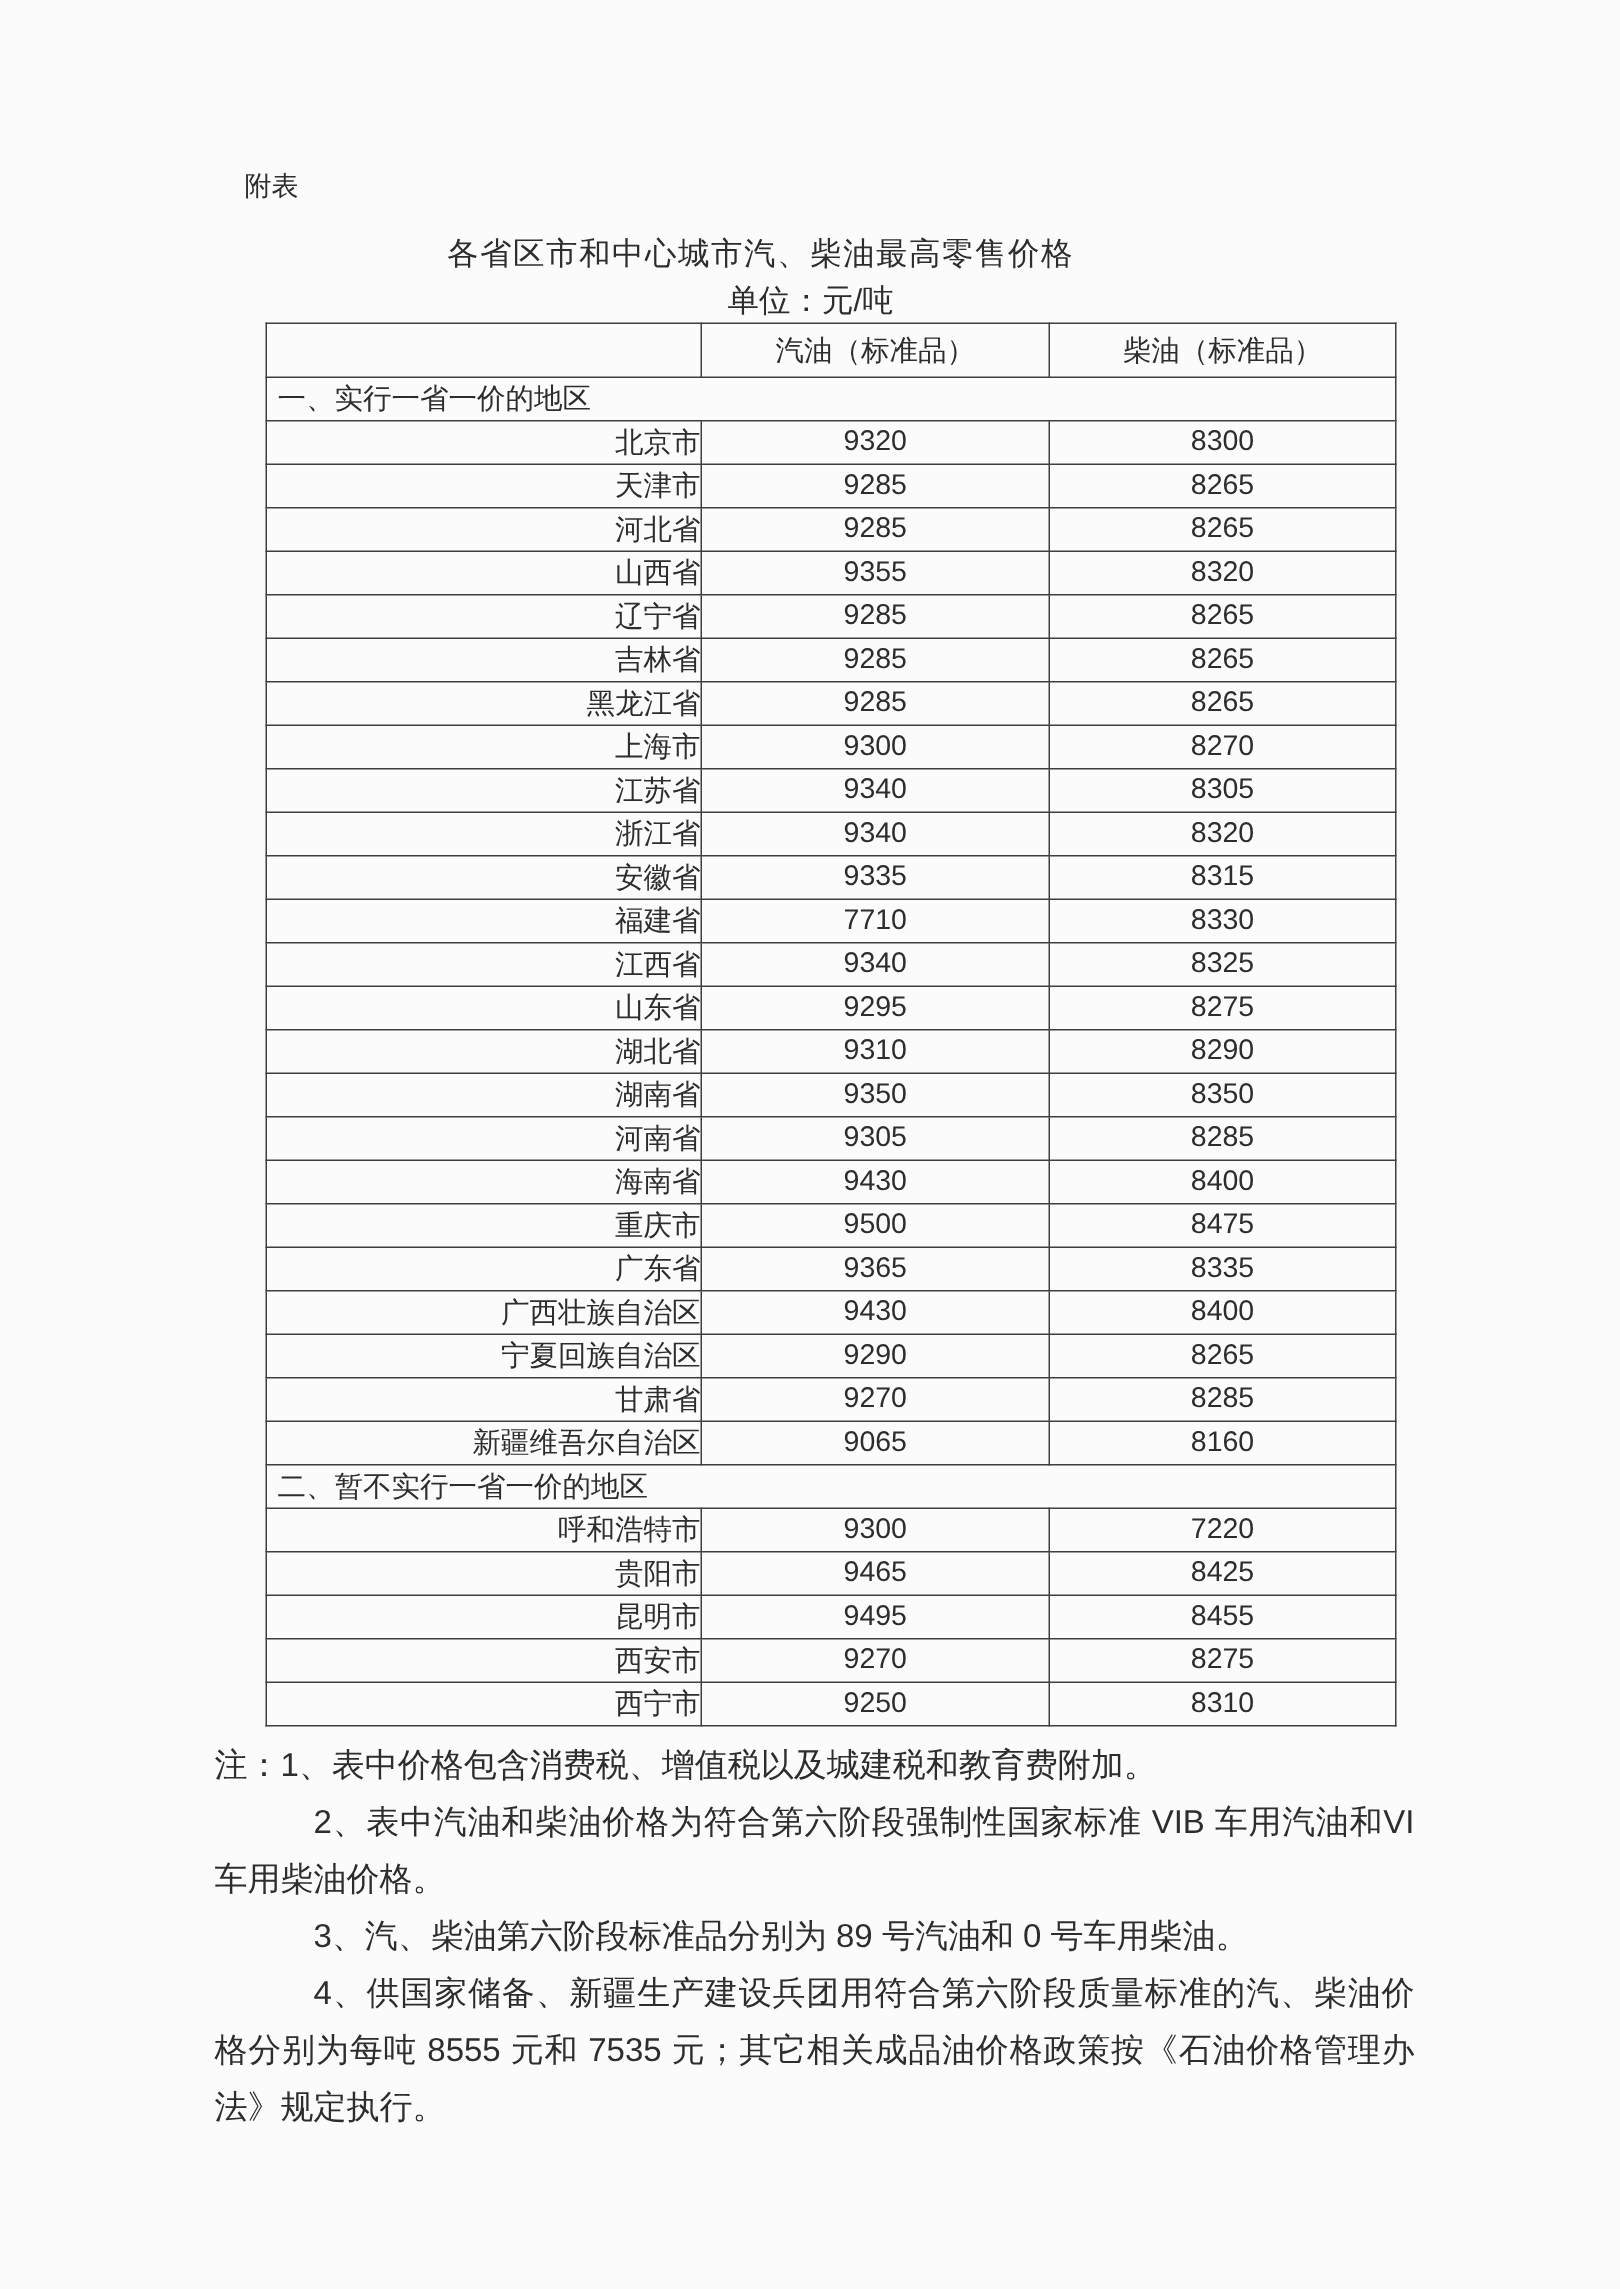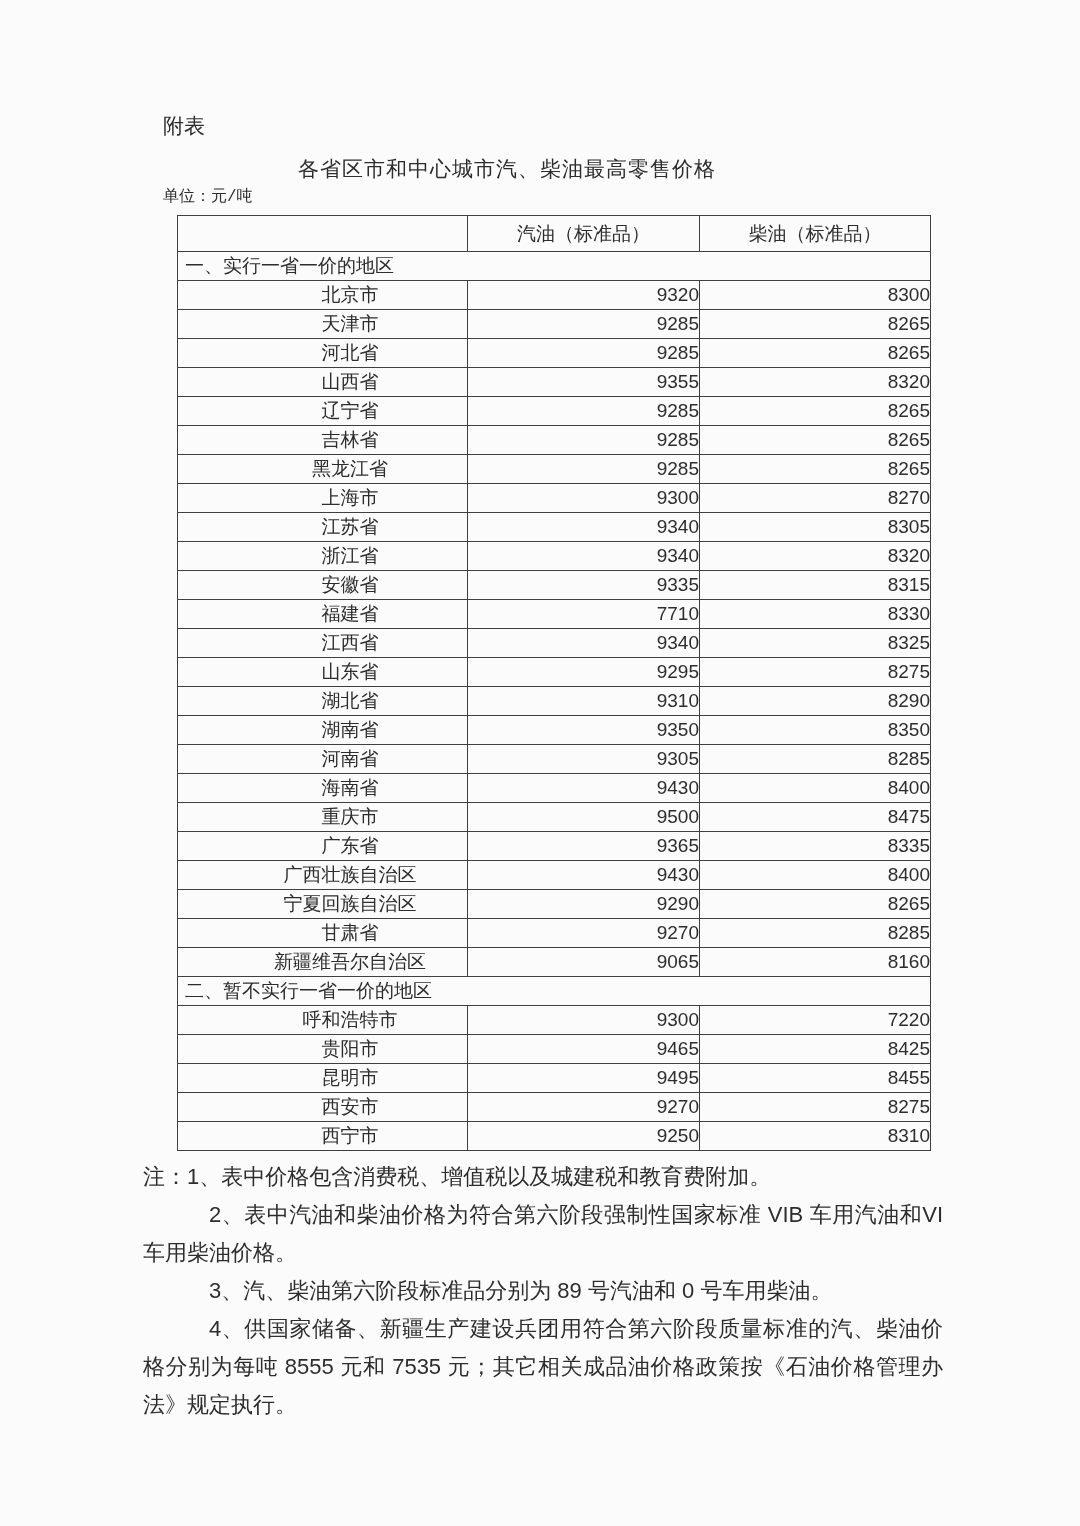--- a/index.html
+++ b/index.html
@@ -12,39 +12,38 @@
     height: 1526px;
     font-family: "Liberation Sans", "DejaVu Sans", sans-serif;
     color: #2d2d2d;
     overflow: hidden;
   }
   .page { position: relative; width: 1080px; height: 1526px; }
   .annex {
     position: absolute;
     left: 163px;
     top: 112px;
-    font-size: 21px;
+    font-size: 18px;
   }
   .title {
     position: absolute;
     left: 13px;
     top: 155px;
     width: 988px;
     text-align: center;
     font-size: 21px;
     letter-spacing: 1px;
   }
   .unit {
     position: absolute;
     left: 163px;
     top: 186px;
     width: 755px;
-    text-align: left;
-    font-size: 16px;
-    font-family: Liberation Mono, monospace;
+    text-align: center;
+    font-size: 21px;
   }
   table.price-table {
     position: absolute;
     left: 177px;
     top: 215px;
     width: 753px;
     border-collapse: collapse;
     table-layout: fixed;
   }
   .price-table th, .price-table td {
@@ -58,22 +57,22 @@
   .price-table thead th {
     height: 35px;
     text-align: center;
     vertical-align: middle;
   }
   .price-table tbody td {
     height: 28px;
     vertical-align: middle;
   }
   td.section-cell { padding-left: 7px; text-align: left; }
-  td.region-cell  { padding-left: 55px; text-align: center; }
-  td.value-cell   { text-align: right; }
+  td.region-cell  { padding-left: 55px; text-align: right; }
+  td.value-cell   { text-align: center; }
   .notes {
     position: absolute;
     left: 143px;
     top: 1158px;
     width: 800px;
     font-size: 22px;
     line-height: 38px;
     text-align: justify;
   }
   .notes p { margin: 0; }

